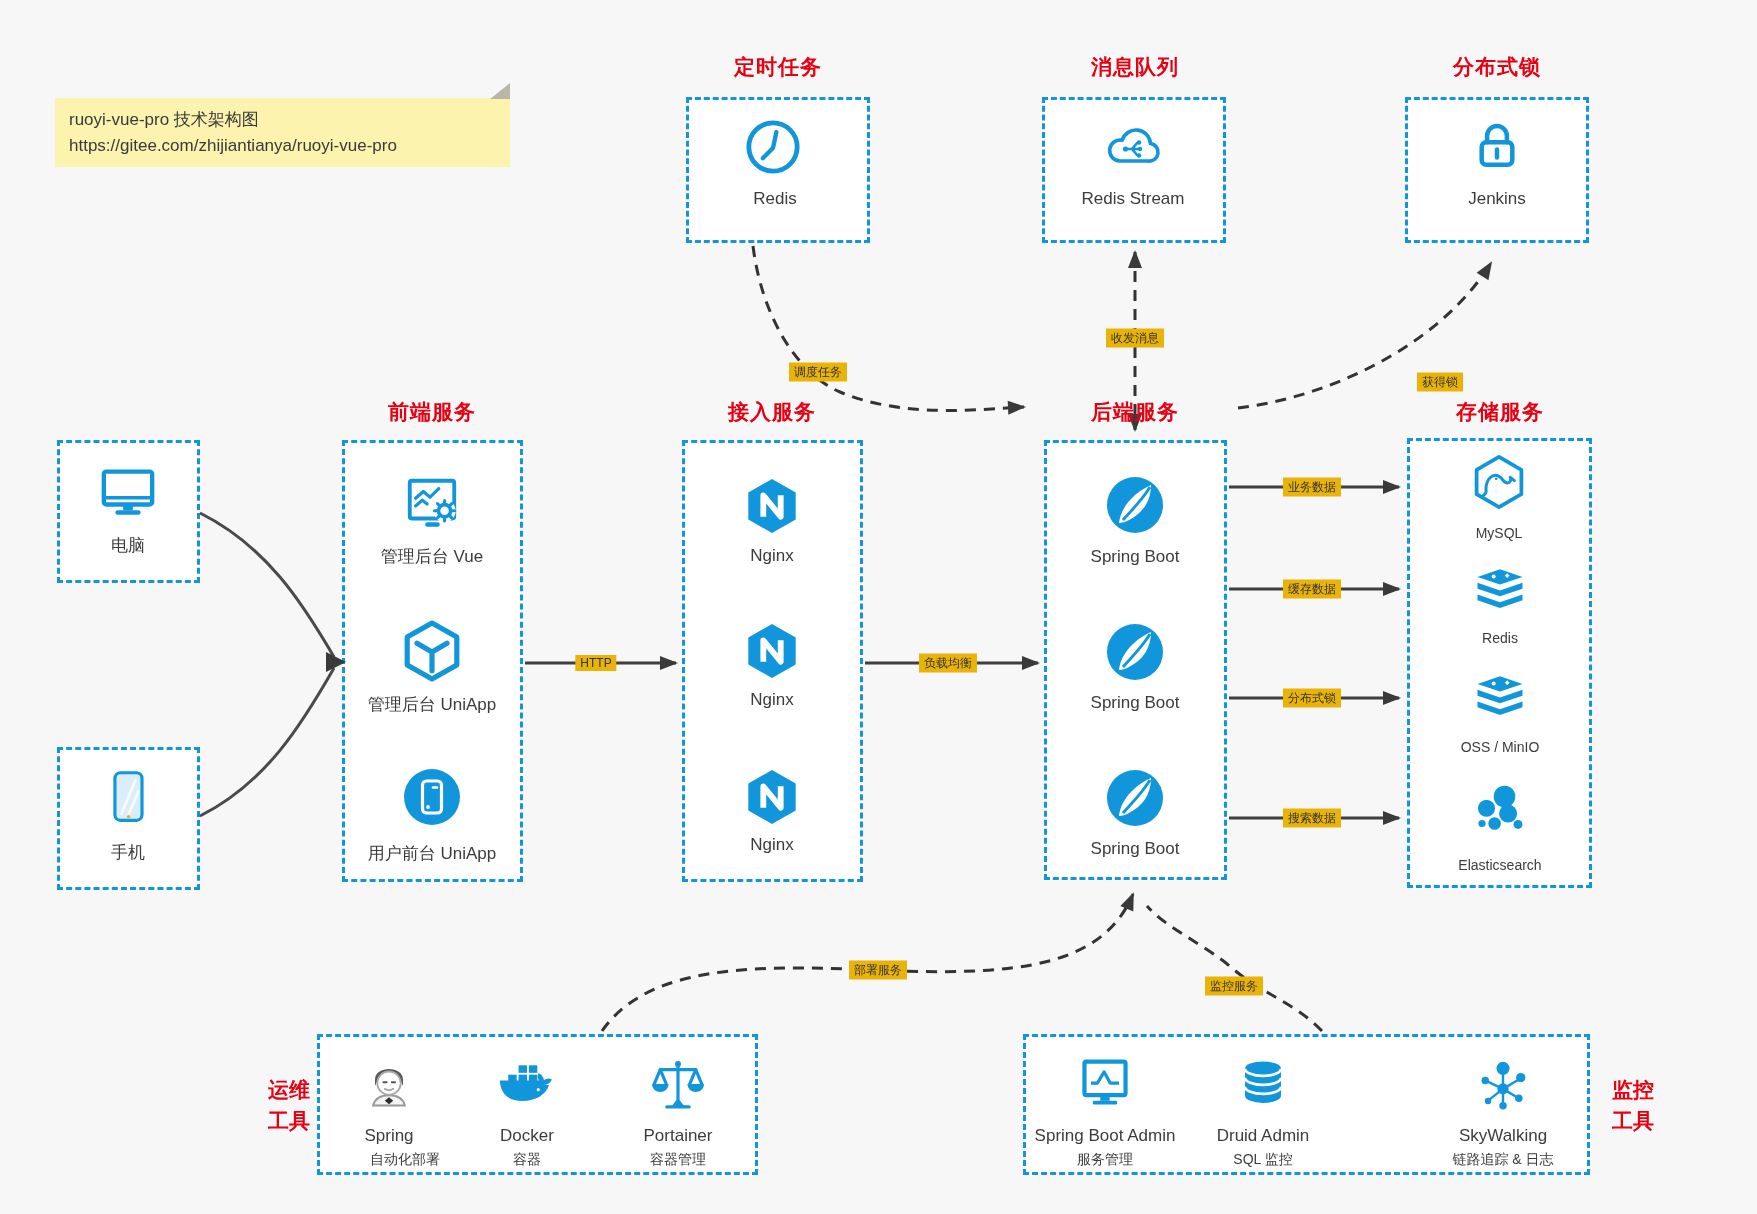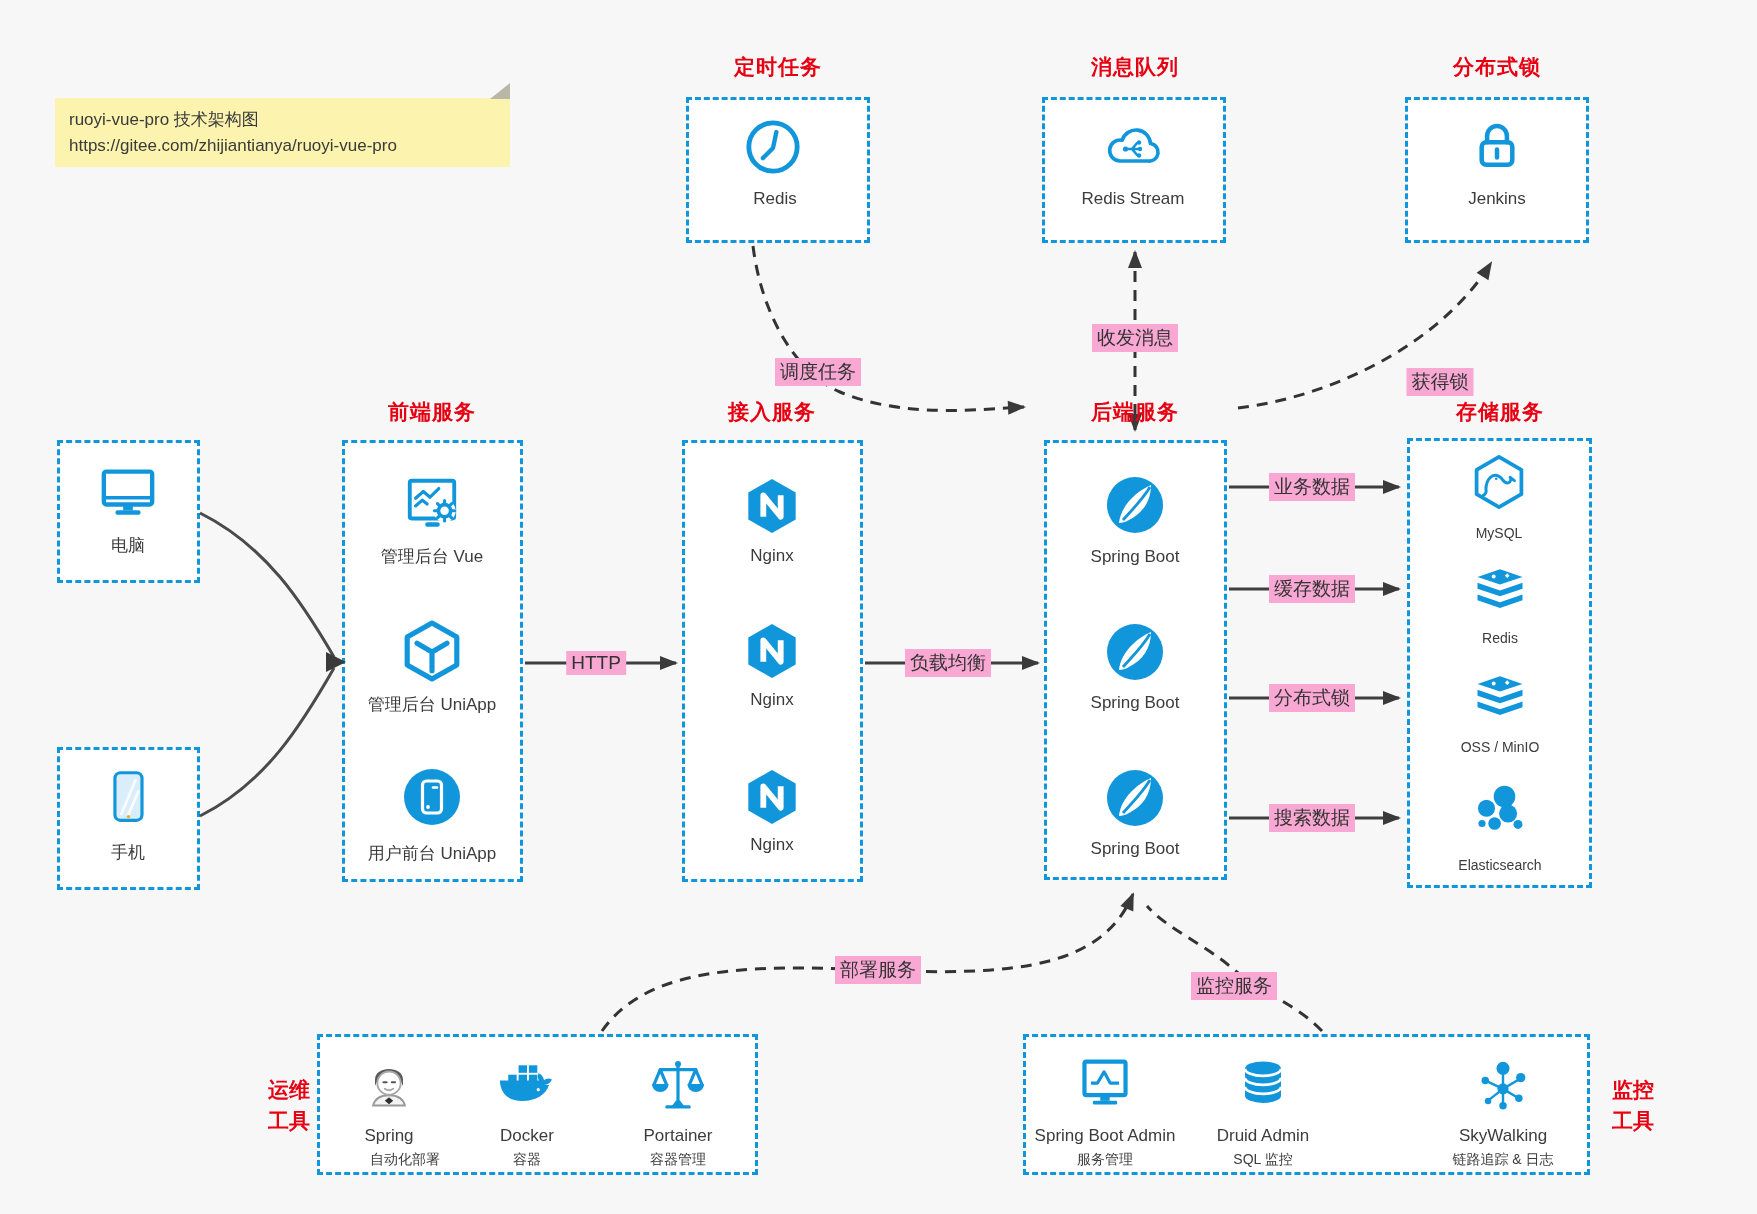--- a/index.html
+++ b/index.html
@@ -7,21 +7,21 @@
           font-family:"Liberation Sans","DejaVu Sans",sans-serif;overflow:hidden;}
   .dbox{position:absolute;background:#fff;border:3px dashed #1296db;box-sizing:border-box;z-index:1;}
   .wires{position:absolute;left:0;top:0;z-index:2;pointer-events:none;}
   .rtitle{position:absolute;transform:translate(-50%,-50%);color:#e60012;font-size:21px;font-weight:bold;
           white-space:nowrap;letter-spacing:1px;z-index:3;}
   .rtitle2{position:absolute;transform:translate(-50%,-50%);color:#e60012;font-size:21px;font-weight:bold;
            line-height:31px;text-align:left;z-index:3;}
   .cap{position:absolute;transform:translate(-50%,-50%);font-size:17px;color:#3c3c3c;white-space:nowrap;z-index:3;}
   .cap.small{font-size:14px;}
   .icon{position:absolute;transform:translate(-50%,-50%);z-index:3;line-height:0;}
-  .elabel{position:absolute;transform:translate(-50%,-50%);font-size:19px;color:#333;background:#f9a8d4;
+  .elabel{position:absolute;transform:translate(-50%,-50%);font-size:12px;color:#333;background:#eab308;
           padding:1px 5px;white-space:nowrap;z-index:4;}
   .note{position:absolute;left:55px;top:98px;width:455px;height:69px;background:#fbf3ae;z-index:3;
         box-sizing:border-box;padding:9px 0 0 14px;font-size:17px;color:#3a3a3a;line-height:26px;}
   .note-fold{position:absolute;right:0;top:-15px;width:0;height:0;z-index:4;
              border-bottom:16px solid #b9b7a6;border-left:20px solid transparent;}
 </style>
 </head>
 <body>
 
 <div class="canvas">

